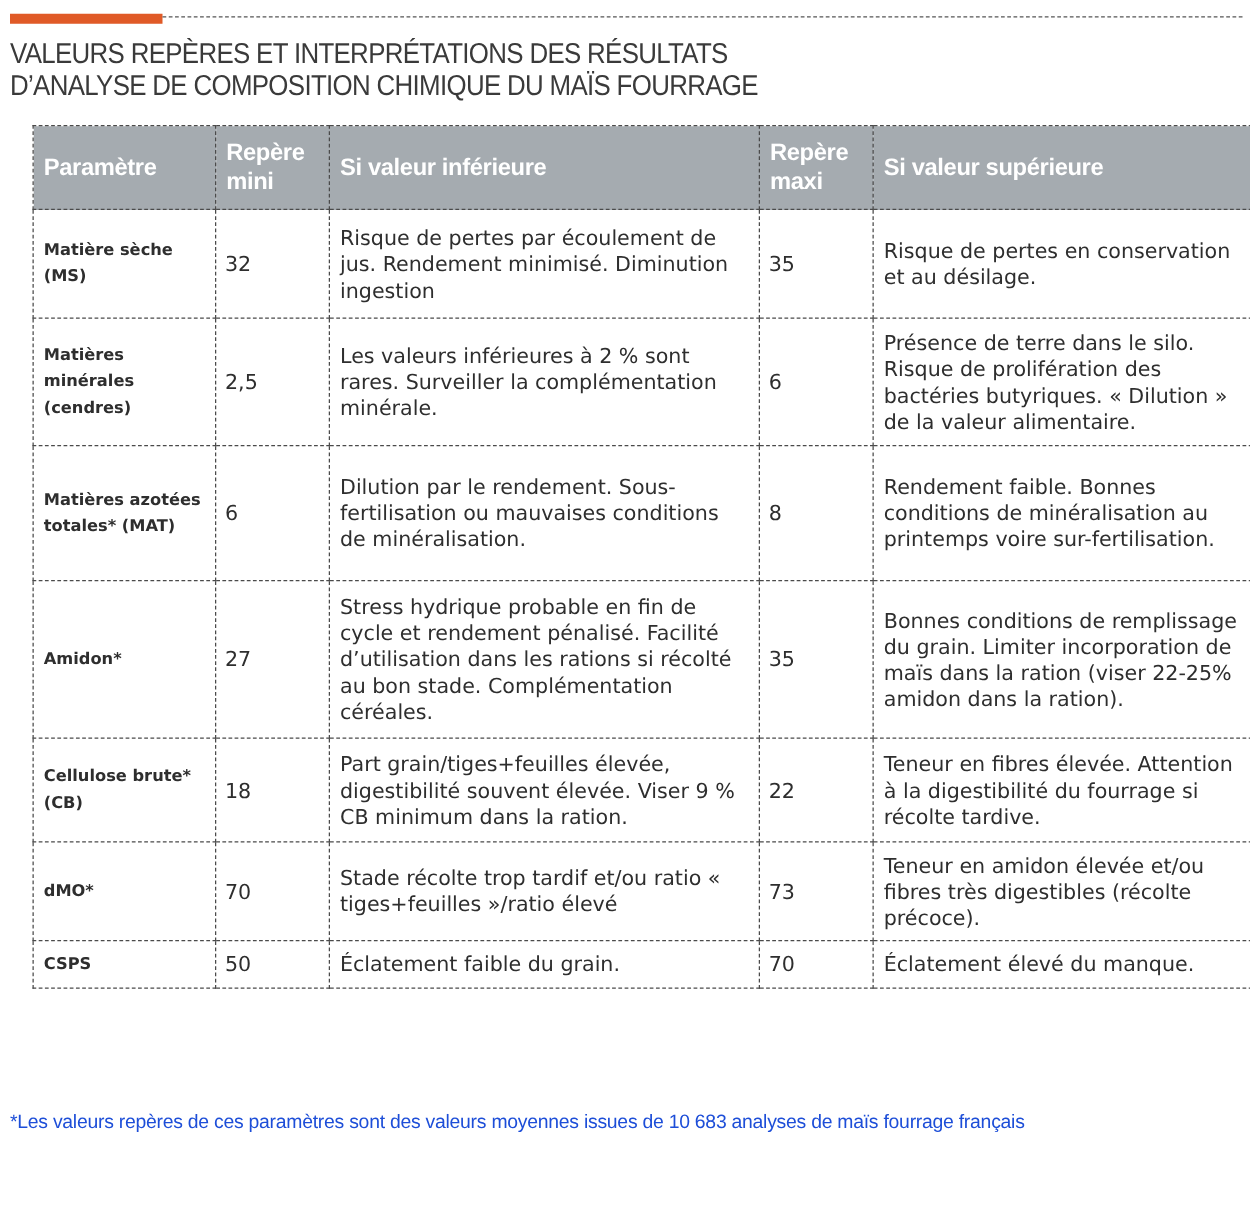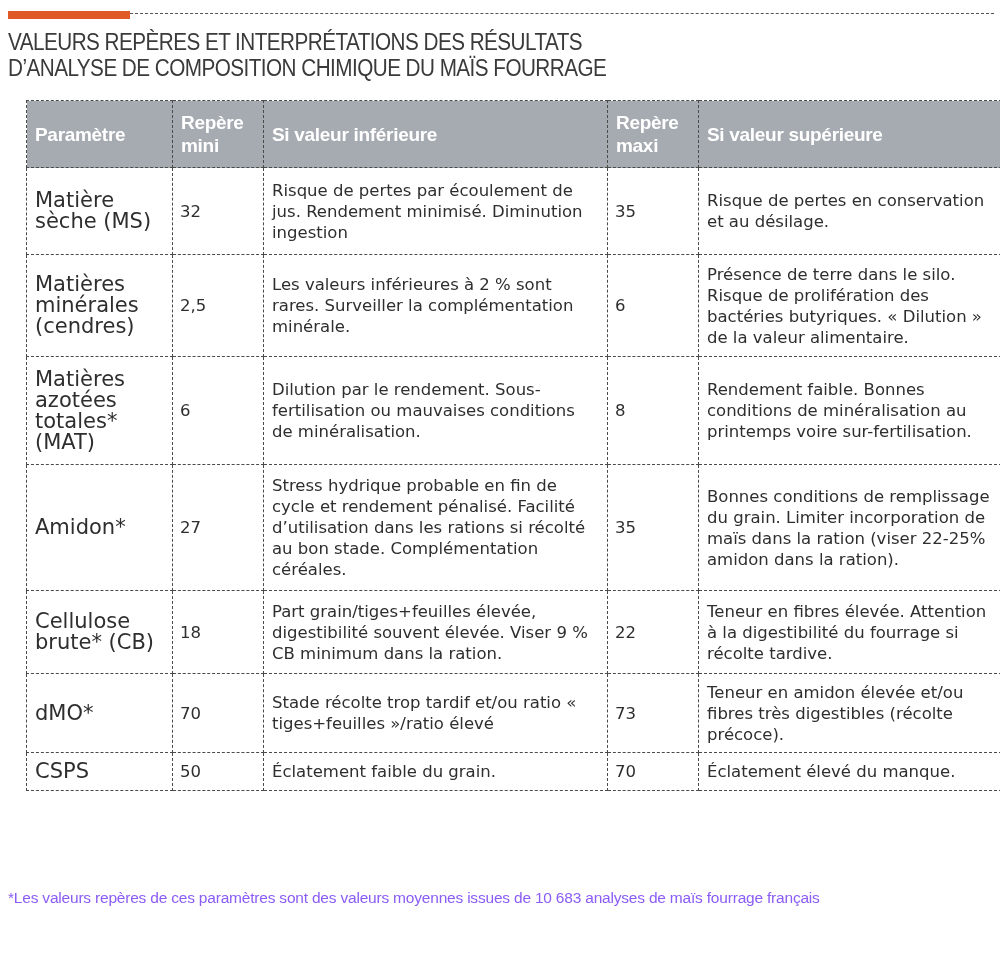--- a/index.html
+++ b/index.html
@@ -32,26 +32,26 @@
     }
     table.main thead th {
       background: #a5abb0; color: #ffffff; font-weight: 700;
       font-family: "Liberation Sans", sans-serif;
       font-size: 19px; line-height: 23px; height: 66px; letter-spacing: -0.3px;
       padding: 0 8px;
     }
     table.main tbody td {
       font-size: 16.5px; line-height: 21px; color: #2e2e2e;
     }
-    table.main tbody td.param { font-weight: 400; font-size: 21px; line-height: 21px; }
+    table.main tbody td.param { font-weight: 700; font-size: 13px; line-height: 21px; }
     table.main tbody td.num { padding-left: 7px; }
     .footnote {
       position: absolute; left: 8px; top: 887px; width: 985px;
       font-family: "Liberation Sans", sans-serif; font-size: 15.5px; line-height: 21px;
-      color: #8b5cf6; letter-spacing: -0.2px;
+      color: #1d4ed8; letter-spacing: -0.2px;
     }
     .footnote div { white-space: nowrap; }
   </style>
 </head>
 <body>
 
 <div class="top-rule"></div>
 <div class="top-dash"></div>
 
 <div class="title">

